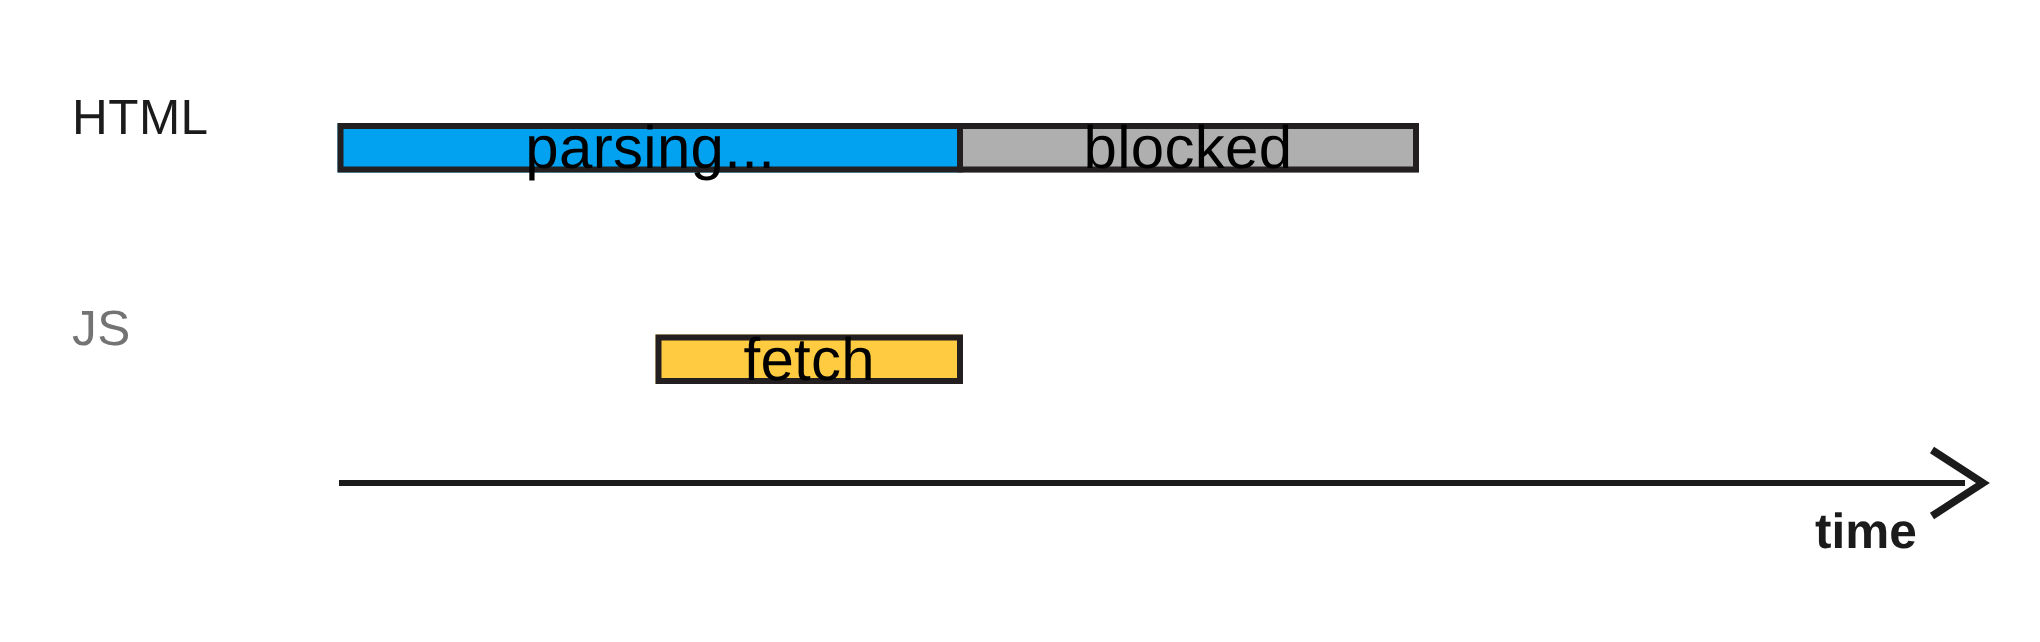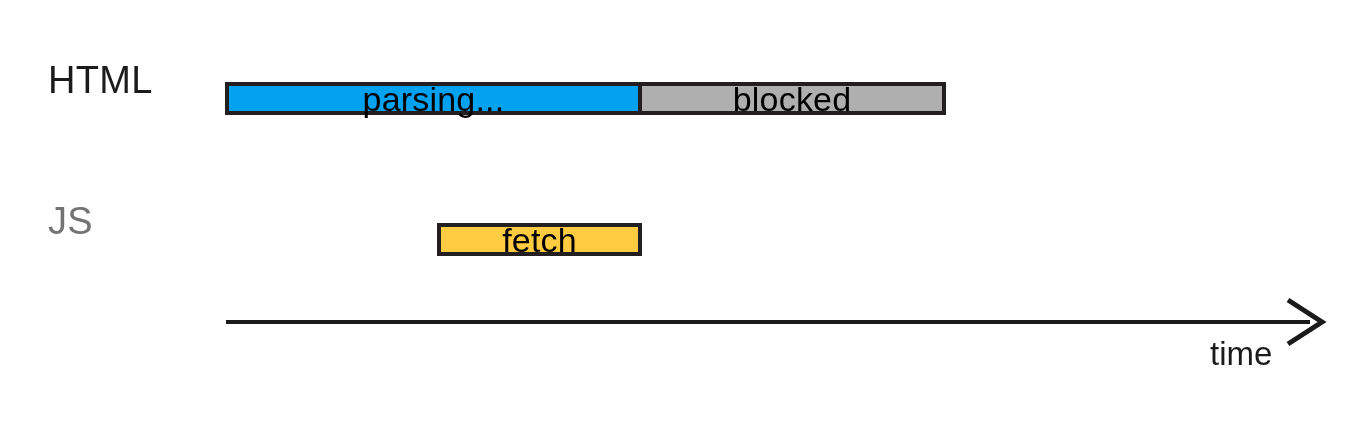--- a/index.html
+++ b/index.html
@@ -17,21 +17,21 @@
     position: relative;
     width: 1360px;
     height: 428px;
     background: #ffffff;
     overflow: hidden;
   }
 
   
   .row-label {
     position: absolute;
-    font-size: 38px;
+    font-size: 33px;
     line-height: 1;
     color: #1b1b1b;
     letter-spacing: 0.3px;
     white-space: nowrap;
   }
   #label-html { left: 48px; top: 61px; }
   #label-js   { left: 48px; top: 202px; }
 
   
   .track {
@@ -42,21 +42,21 @@
   }
   #track-html { left: 225px; top: 41px;  width: 945px; }
   #track-js   { left: 437px; top: 182px; width: 422px; }
 
   .seg {
     box-sizing: border-box;
     border: 4px solid #231f20;
     display: flex;
     align-items: center;
     justify-content: center;
-    font-size: 34px;
+    font-size: 40px;
     line-height: 1;
     color: #000000;
     white-space: nowrap;
     letter-spacing: 0.2px;
     margin-top: 41px;
   }
   
   .seg + .seg { margin-left: -4px; }
 
   
@@ -68,20 +68,21 @@
     height: 54px;
   }
   #time-label {
     position: absolute;
     left: 1210px;
     top: 337px;
     font-size: 33px;
     line-height: 1;
     color: #1b1b1b;
     white-space: nowrap;
+    font-weight: bold;
   }
 </style>
 </head>
 <body>
 
 <div id="canvas" style="background: rgb(255, 255, 255);">
 
   <div class="row-label" id="label-html" style="color: rgb(27, 27, 27);">HTML</div>
 
   <div class="track" id="track-html">

